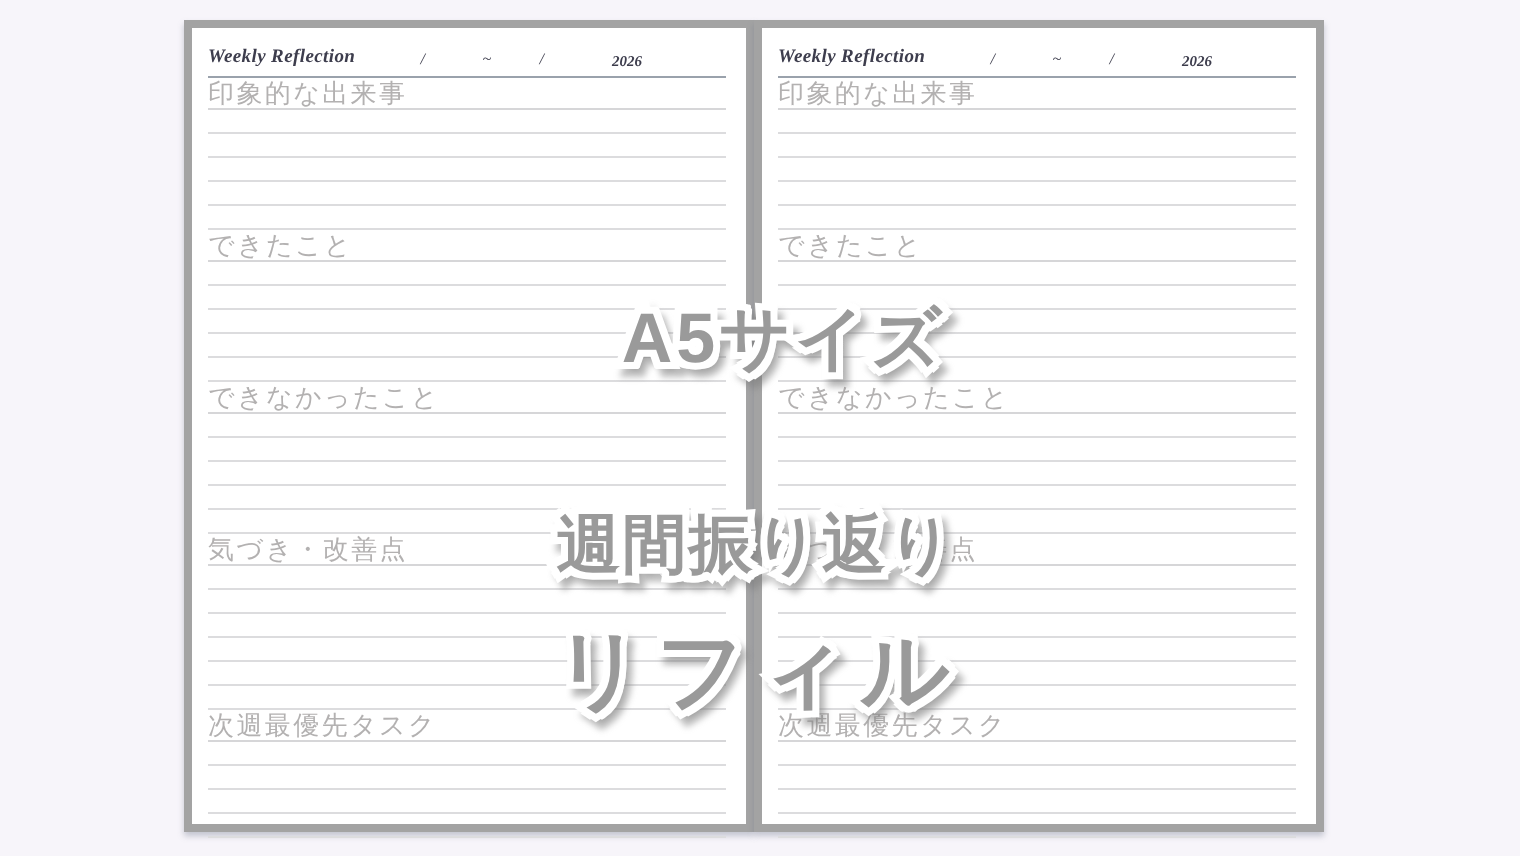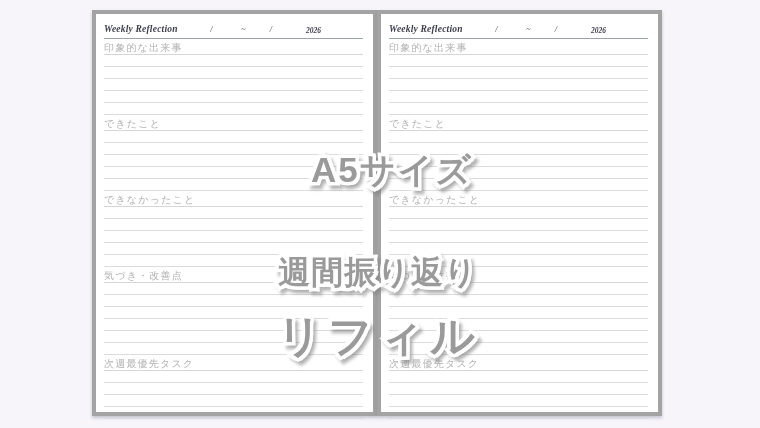--- a/index.html
+++ b/index.html
@@ -13,21 +13,21 @@
   .p-header{position:relative;height:24px;border-bottom:1px solid #9aa2ac;
             font-family:"Liberation Serif","DejaVu Serif",serif;font-style:italic;color:#3d3d4d;}
   .p-header span{position:absolute;bottom:4px;line-height:1;}
   .ph-title{left:0;font-weight:bold;font-size:9.5px;letter-spacing:.2px;}
   .ph-s1{left:41%;font-size:8px;}
   .ph-tilde{left:53%;font-size:8px;}
   .ph-s2{left:64%;font-size:8px;}
   .ph-year{left:78%;font-weight:bold;font-size:7.5px;margin-top:40px;}
   
   .label-row{height:15px;border-bottom:1px solid #d6d6d8;display:flex;align-items:flex-end;}
-  .sec-label{font-size:10px;color:#b3b1b1;letter-spacing:1.2px;line-height:1;padding-bottom:1px;}
+  .sec-label{font-size:13px;color:#b3b1b1;letter-spacing:1.2px;line-height:1;padding-bottom:1px;}
   .rule{height:11px;border-bottom:1px solid #dcdcde;}
   
   .overlay{position:absolute;left:0;top:0;width:100%;height:100%;pointer-events:none;
            font-family:"Liberation Sans","DejaVu Sans",sans-serif;font-weight:bold;}
   .ov-line{position:absolute;transform:translateX(-50%);white-space:nowrap;line-height:1;}
   .ov-1{left:392px;top:152px;font-size:35px;letter-spacing:2px;}
   .ov-2{left:378px;top:256px;font-size:32px;letter-spacing:1px;}
   .ov-3{left:379px;top:314px;font-size:44px;letter-spacing:6px;text-align:center;}
   .ov-line span{display:inline-block;}
   .ov-shadow{position:absolute;left:3px;top:4px;z-index:1;color:rgba(125,125,125,.5);

